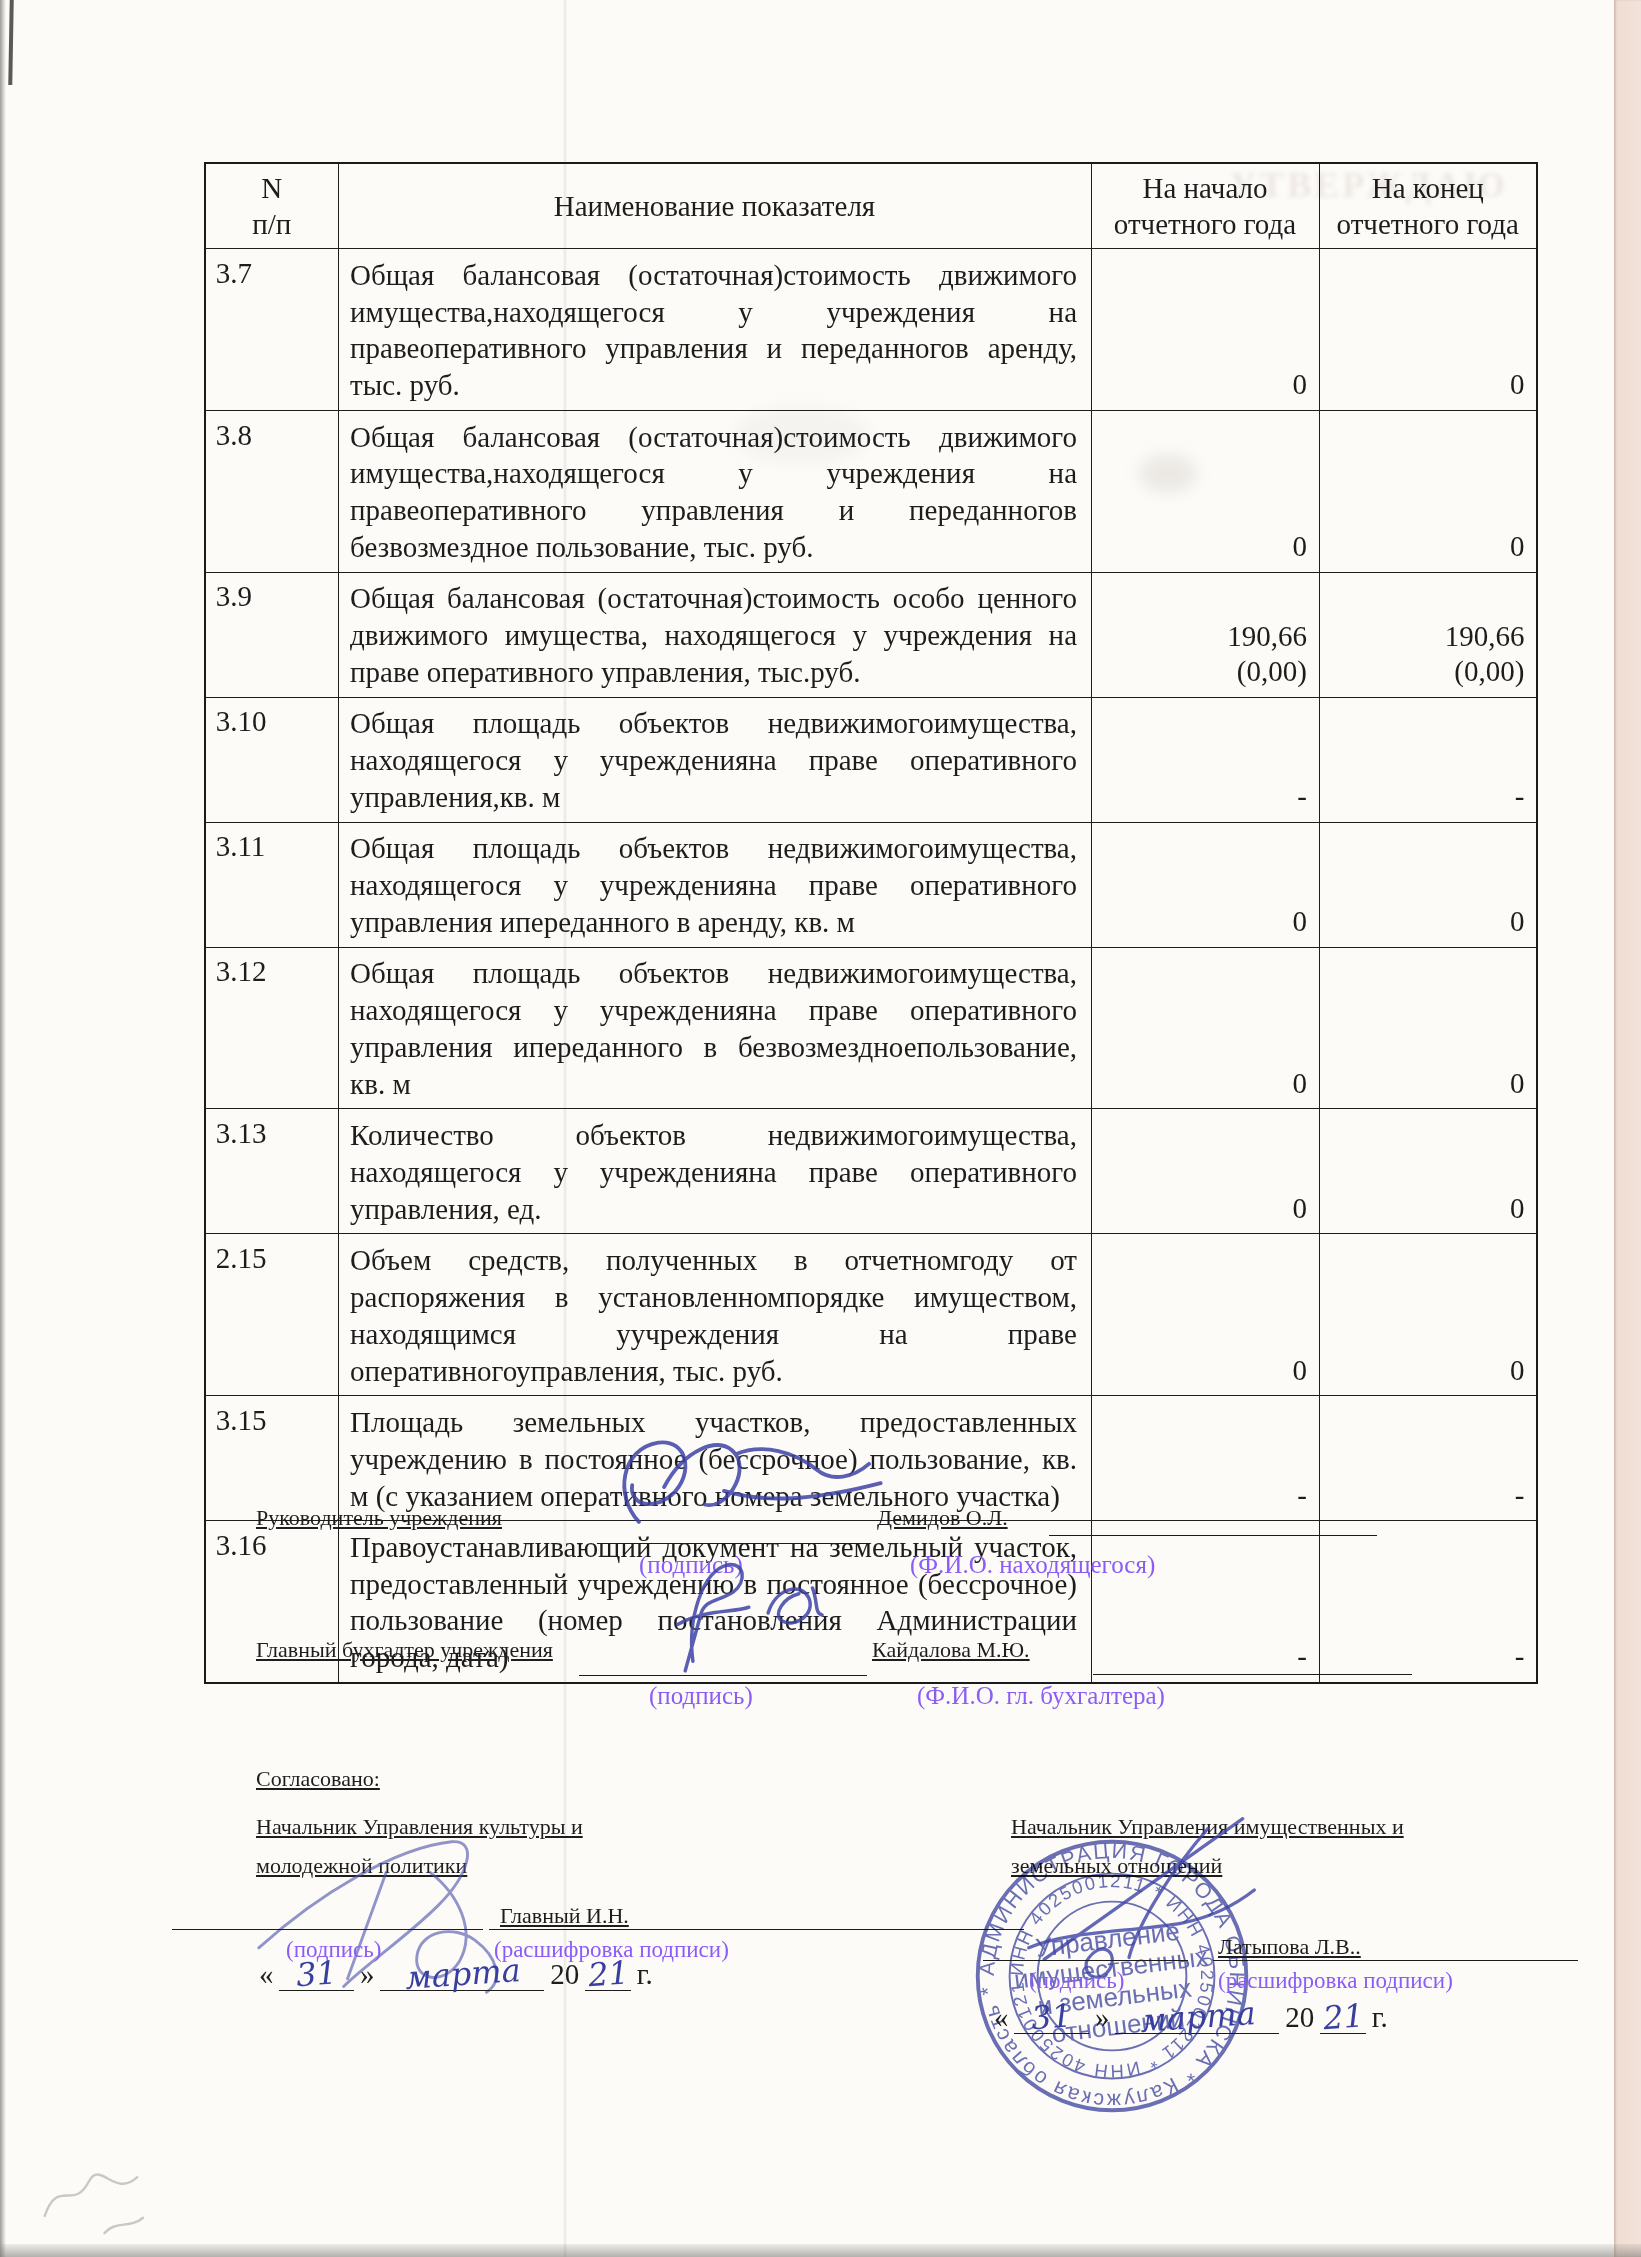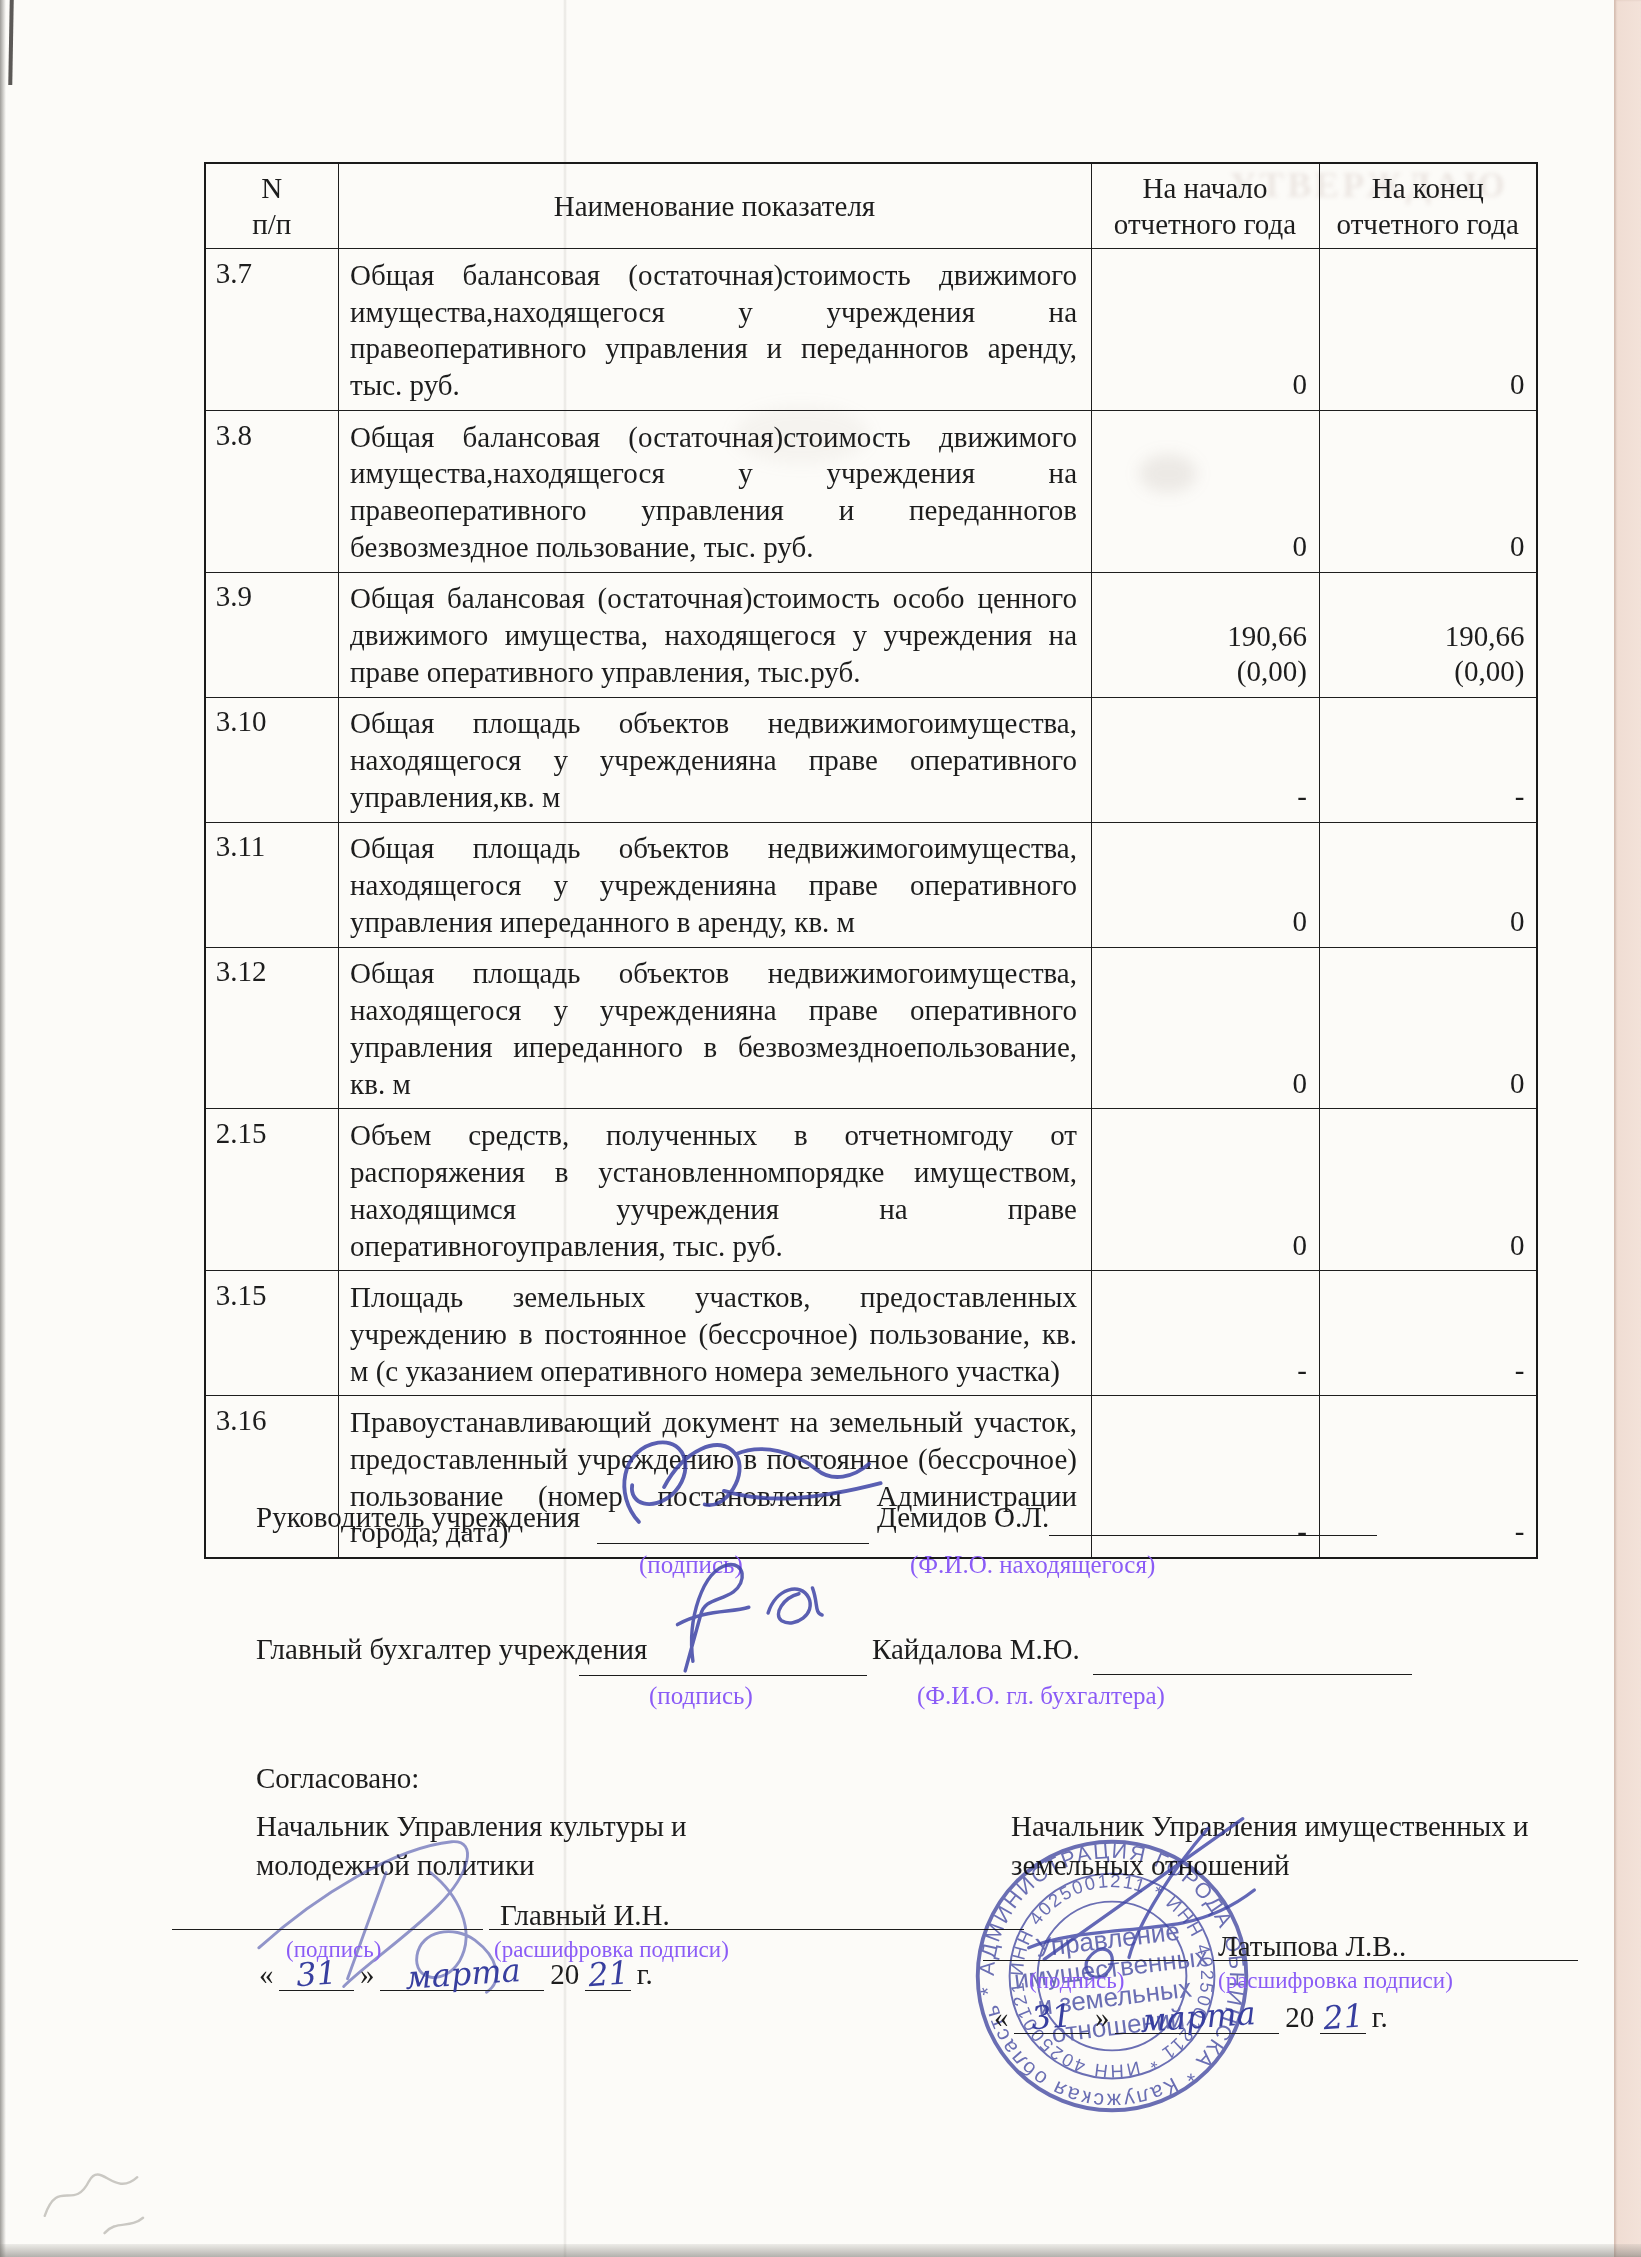--- a/index.html
+++ b/index.html
@@ -28,21 +28,21 @@
   
   table.doc{position:absolute;left:204px;top:162px;border-collapse:collapse;table-layout:fixed;
     border:2.9px solid #1a1a1a;background:transparent;}
   table.doc th, table.doc td{border:1.9px solid #1e1e1e;font-weight:normal;}
   th.h{font-size:29px;text-align:center;vertical-align:middle;padding:5.8px 7.7px;line-height:1.25;}
   th.h-num{white-space:pre-line;}
   td.c-num{vertical-align:top;text-align:left;font-size:29px;padding:7.7px 5.8px 3.9px 9.7px;}
   td.c-name{vertical-align:top;text-align:justify;font-size:29px;line-height:1.27;padding:7.7px 13.5px 5.8px 11.6px;}
   td.c-val{vertical-align:bottom;text-align:right;font-size:29px;padding:3.9px 11.6px 7.7px 5.8px;white-space:pre-line;line-height:1.2;}
   
-  .t30{position:absolute;font-size:29px;line-height:39px;}
+  .t30{position:absolute;font-size:22px;line-height:39px;text-decoration:underline;}
   .cap{position:absolute;font-size:25px;color:#8b5cf6;}
   .rule{position:absolute;border-bottom:1.9px solid #1c1c1c;height:0;}
   .sig-svg{position:absolute;}
   .stamp{position:absolute;mix-blend-mode:multiply;opacity:.82;}
   .dateline{position:absolute;font-size:29px;display:flex;align-items:flex-end;gap:5.8px;}
   .dl-blank{display:inline-block;border-bottom:1.9px solid #1c1c1c;text-align:center;}
   .hand{font-family:"DejaVu Serif", serif;font-style:italic;font-size:32px;color:#383f9f;
     display:inline-block;transform:rotate(-4deg) translateY(2.9px);}
 </style>
 </head>
@@ -107,20 +107,26 @@
       </tr>
       <tr style="height:116px">
         <td class="c-num">3.11</td>
         <td class="c-name">Общая площадь объектов недвижимогоимущества, находящегося у учрежденияна праве оперативного управления ипереданного в аренду, кв. м</td>
         <td class="c-val">0</td>
         <td class="c-val">0</td>
       </tr>
       <tr style="height:116px">
         <td class="c-num">3.12</td>
         <td class="c-name">Общая площадь объектов недвижимогоимущества, находящегося у учрежденияна праве оперативного управления ипереданного в безвозмездноепользование, кв. м</td>
+        <td class="c-val">0</td>
+        <td class="c-val">0</td>
+      </tr>
+      <tr style="height:81px">
+        <td class="c-num">3.13</td>
+        <td class="c-name">Количество объектов недвижимогоимущества, находящегося у учрежденияна праве оперативного управления, ед.</td>
         <td class="c-val">0</td>
         <td class="c-val">0</td>
       </tr>
       <tr style="height:118px">
         <td class="c-num">2.15</td>
         <td class="c-name">Объем средств, полученных в отчетномгоду от распоряжения в установленномпорядке имуществом, находящимся уучреждения на праве оперативногоуправления, тыс. руб.</td>
         <td class="c-val">0</td>
         <td class="c-val">0</td>
       </tr>
       <tr style="height:120px">

